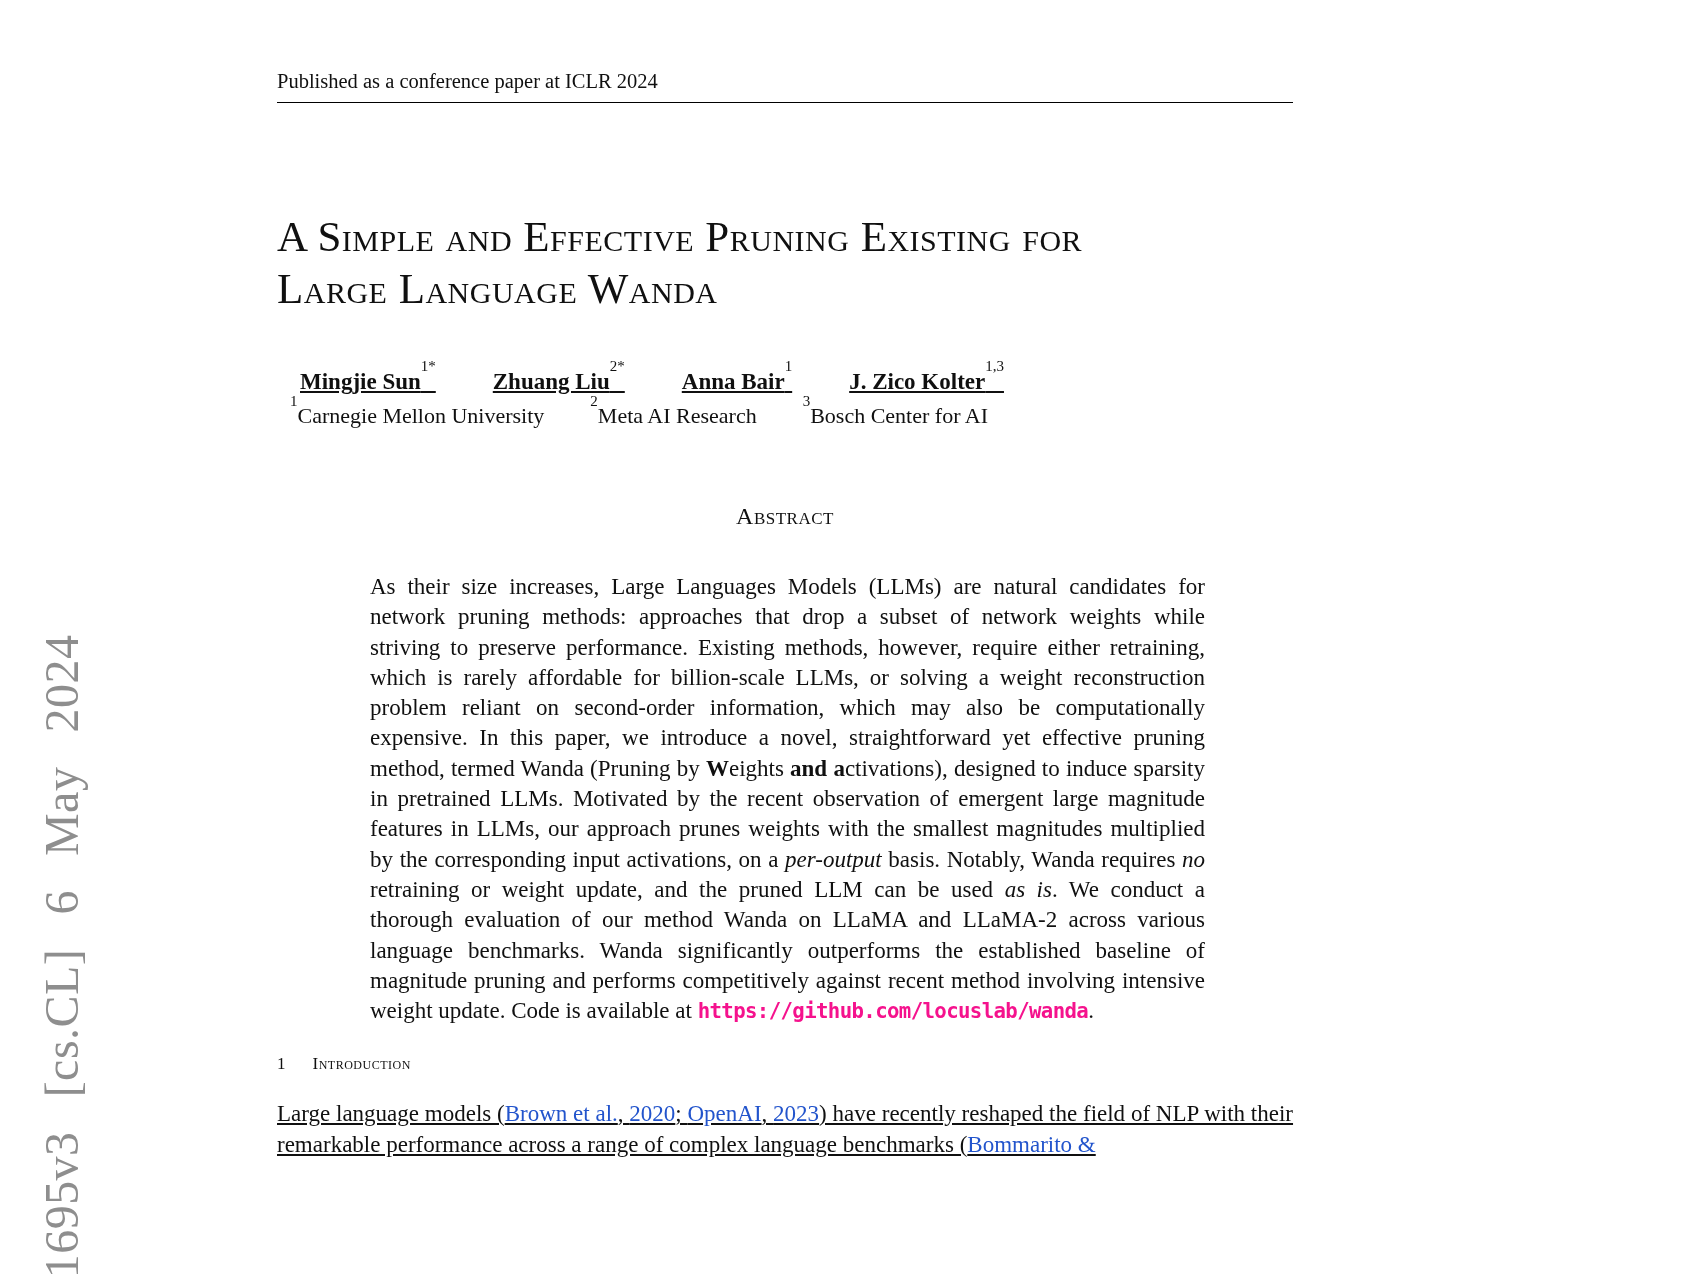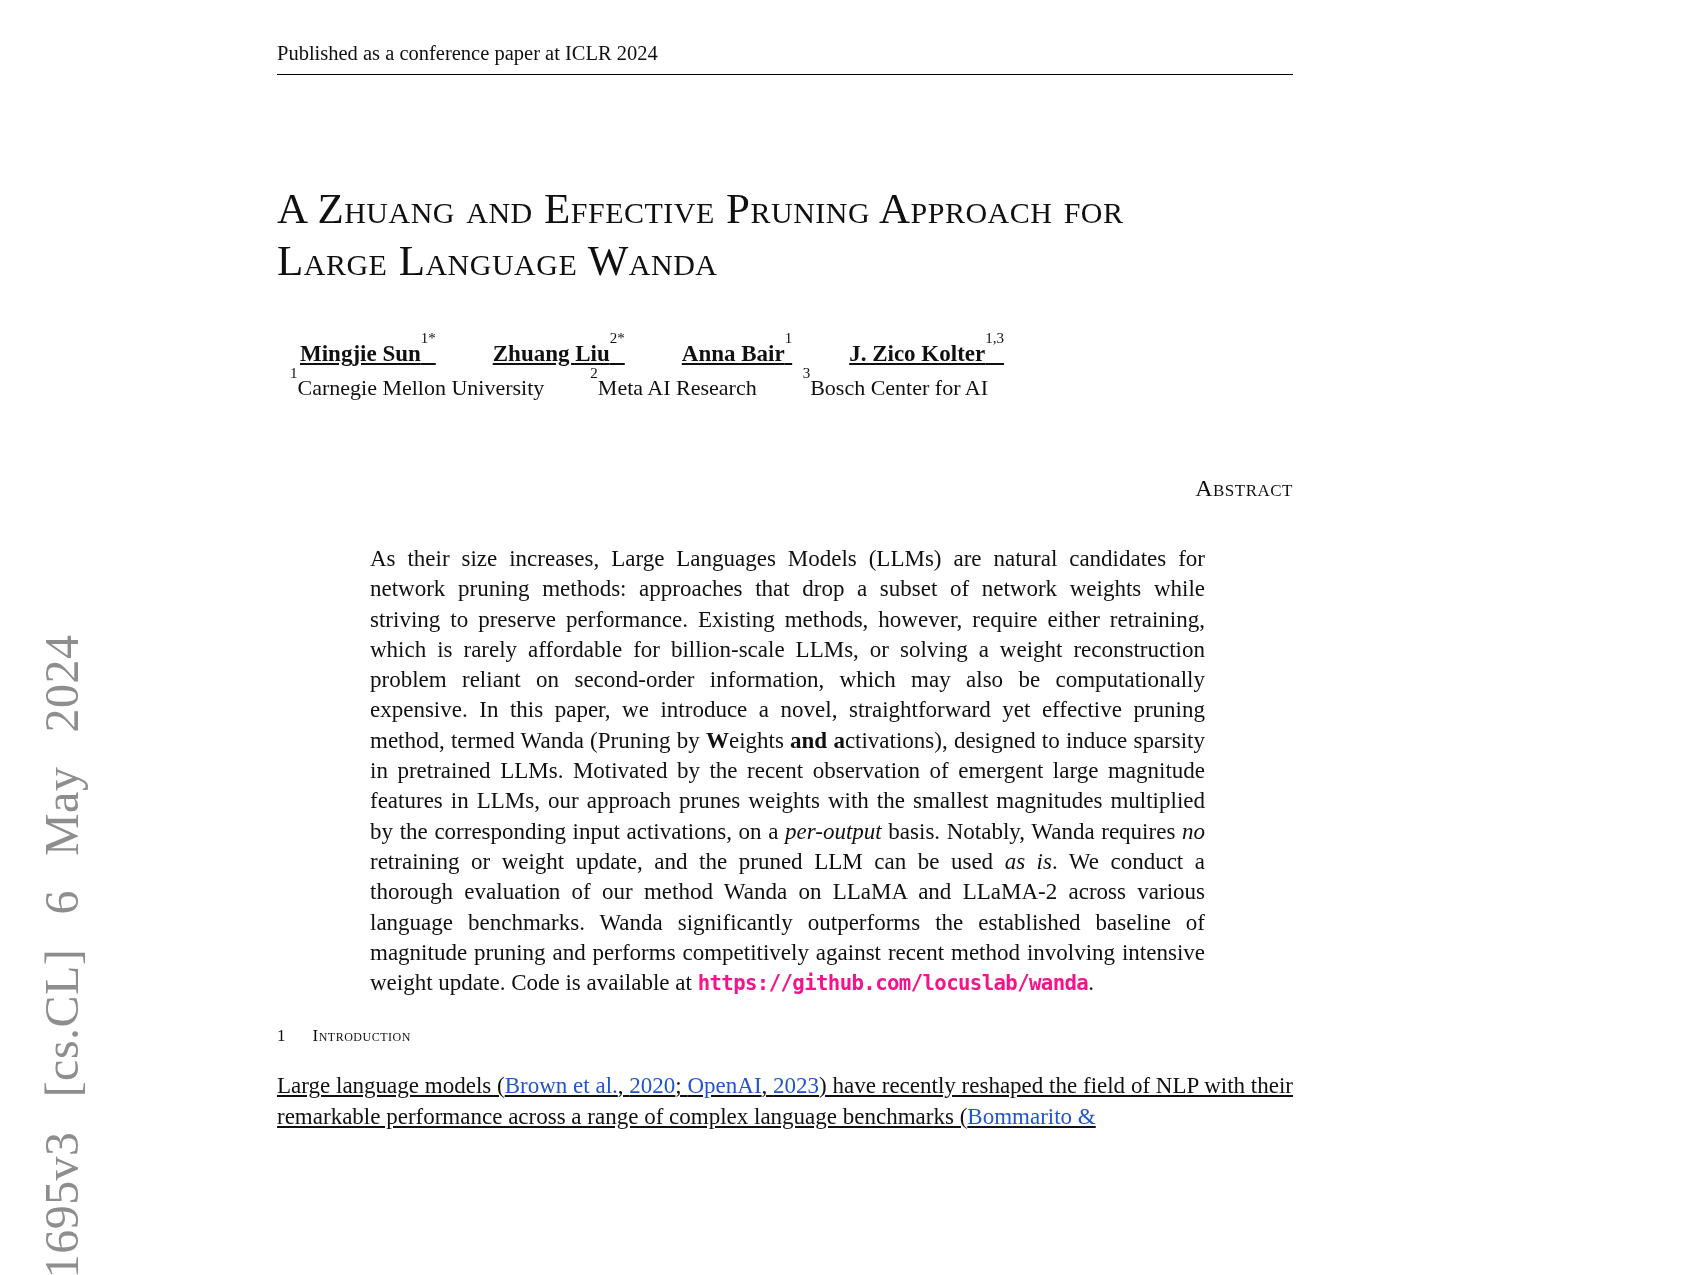--- a/index.html
+++ b/index.html
@@ -15,29 +15,29 @@
     color:#101010;
   }
   .watermark{
     position:absolute;left:34px;top:1301px;
     transform:rotate(-90deg);transform-origin:0 0;
     white-space:nowrap;
     font-size:48px;color:var(--watermark-gray);
     word-spacing:0.45em;letter-spacing:0.01em;
   }
   .page{margin-left:277px;width:1016px;}
-  .header{padding-top:42px;}
+  .header{padding-top:70px;}
   .header-text{font-size:20.5px;}
   .header-rule{margin-top:9px;border-top:1.6px solid #000;width:1016px;height:0;}
   .title-block{margin-top:108px;font-variant:small-caps;font-size:43px;line-height:52px;letter-spacing:0.5px;}
   .authors-row{margin-top:52px;display:flex;gap:57px;padding-left:23px;font-size:23px;font-weight:bold;text-decoration:underline;}
   .author sup,.affil sup{font-weight:normal;font-size:15px;position:relative;top:-9px;letter-spacing:0;}
   .affils-row{margin-top:7px;display:flex;gap:46px;padding-left:13px;font-size:22px;}
   .abstract-wrap{margin-top:74px;width:1016px;}
-  .abstract-heading{text-align:right;font-variant:small-caps;font-size:24px;letter-spacing:0.5px;}
+  .abstract-heading{text-align:center;font-variant:small-caps;font-size:24px;letter-spacing:0.5px;}
   .abstract-body{
     margin-top:42px;margin-left:93px;width:835px;
     font-size:23px;line-height:30.3px;text-align:justify;
   }
   .seg-b{font-weight:bold;}
   .seg-i{font-style:italic;}
   .seg-link{
     font-family:"DejaVu Sans Mono","Liberation Mono",monospace;
     color:var(--link-pink);font-size:0.9em;letter-spacing:-0.03em;
     cursor:pointer;
@@ -58,21 +58,21 @@
 <div class="watermark">11695v3 [cs.CL] 6 May 2024</div>
 
 <div class="page">
 
   <div class="header">
     <div class="header-text">Published as a conference paper at ICLR 2024</div>
     <div class="header-rule"></div>
   </div>
 
   <div class="title-block">
-    <div>A Zhuang and Effective Pruning Approach for</div>
+    <div>A Simple and Effective Pruning Existing for</div>
     <div>Large Language Wanda</div>
   </div>
 
   <div class="authors-row">
     <span class="author"><span>Mingjie Sun</span><sup>1*</sup></span>
     <span class="author"><span>Zhuang Liu</span><sup>2*</sup></span>
     <span class="author"><span>Anna Bair</span><sup>1</sup></span>
     <span class="author"><span>J. Zico Kolter</span><sup>1,3</sup></span>
   </div>
 

